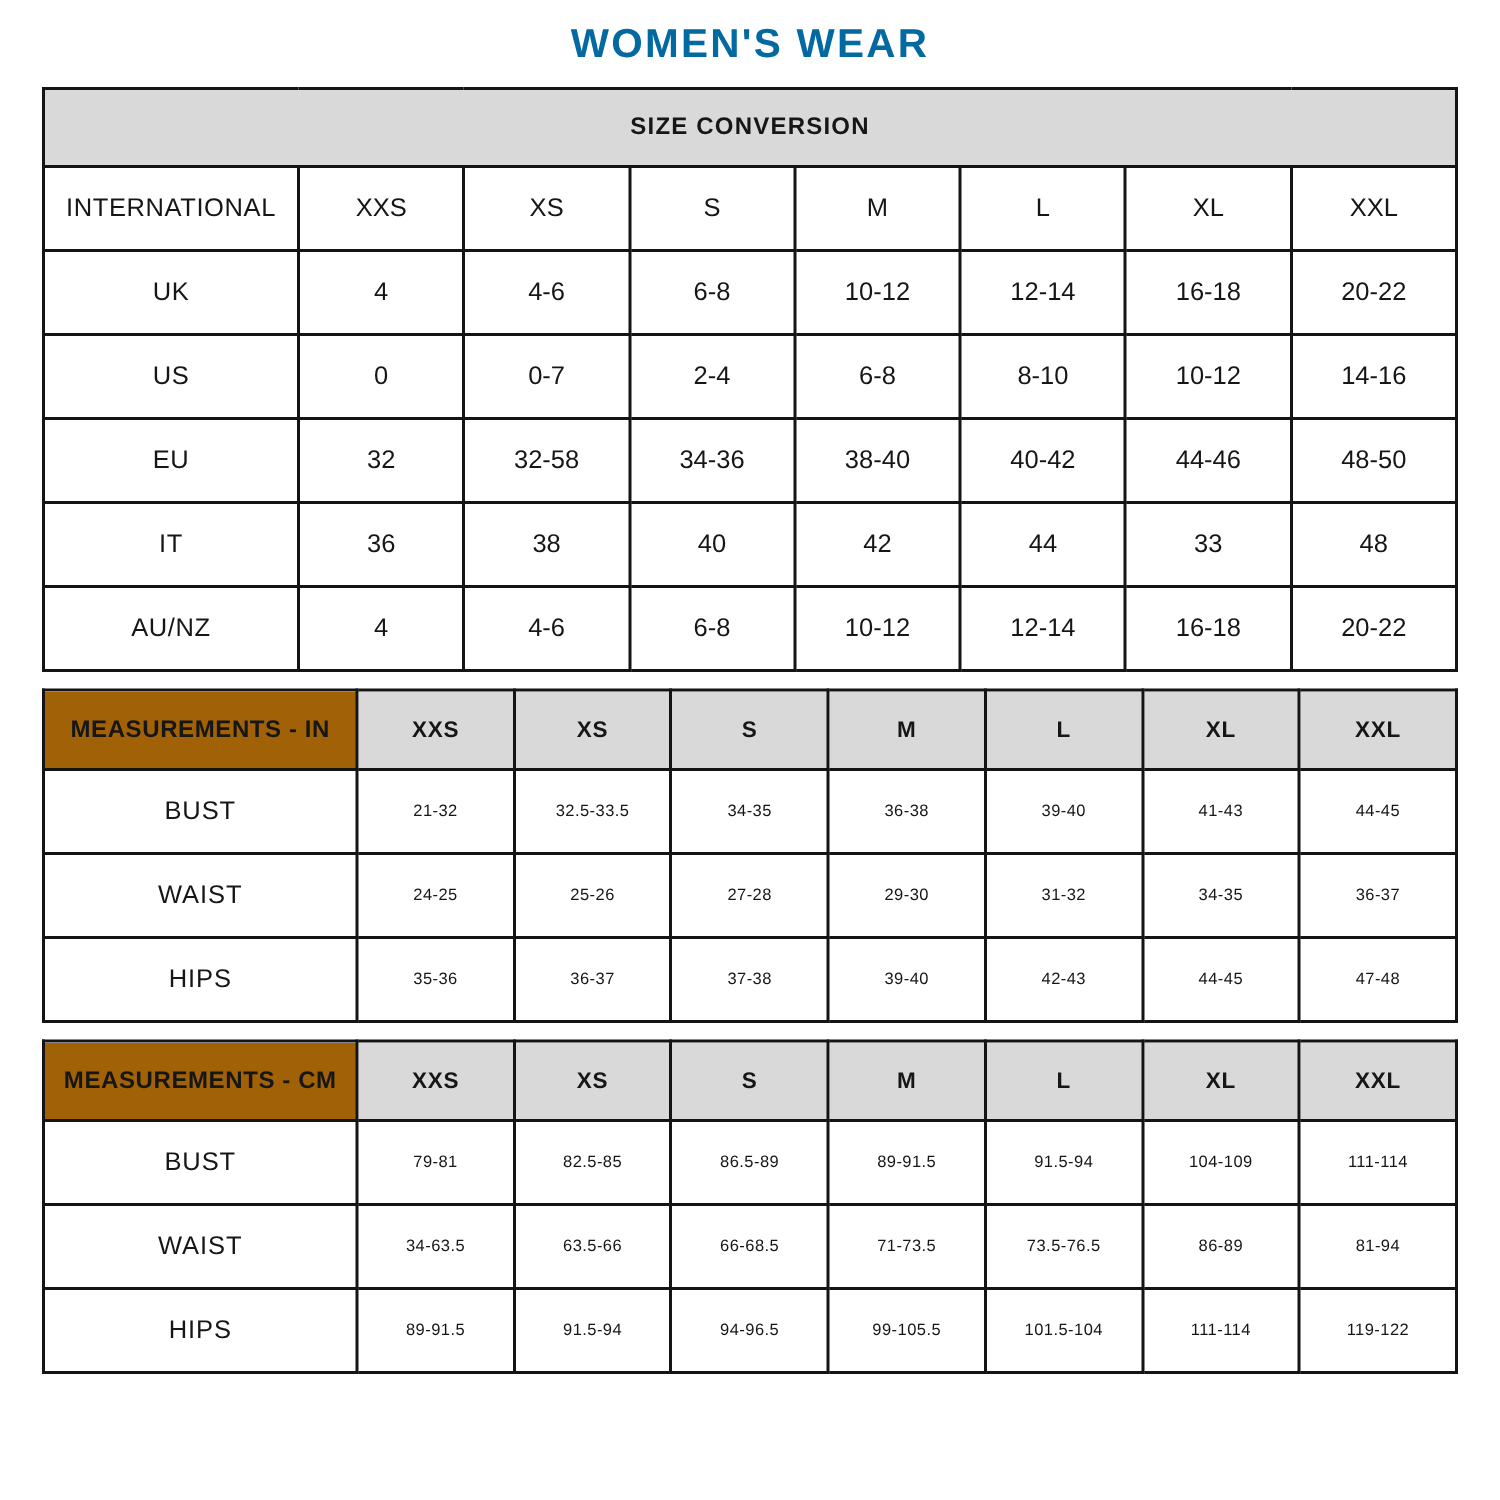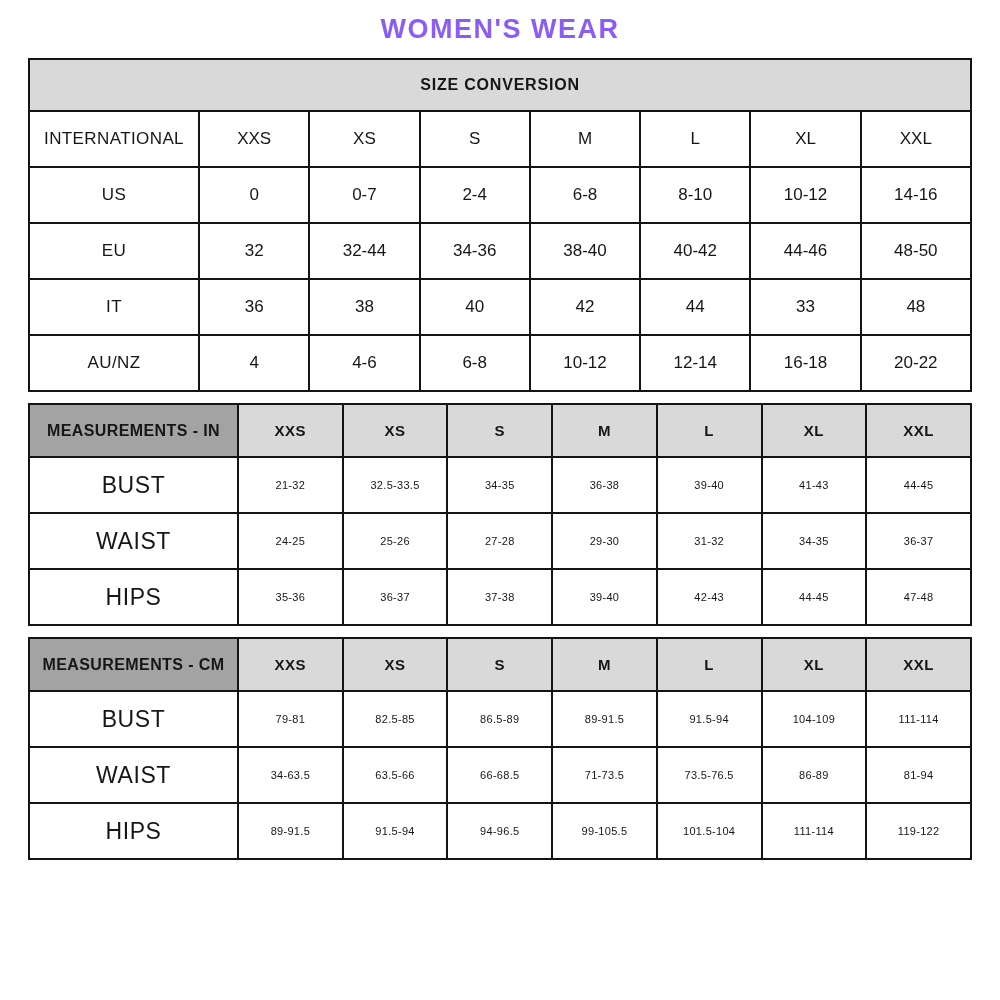--- a/index.html
+++ b/index.html
@@ -15,21 +15,21 @@
     width: 944px;
     margin: 0 auto;
     padding-top: 10px;
   }
   .page-title {
     text-align: center;
     font-size: 27px;
     font-weight: bold;
     letter-spacing: 1.5px;
     margin: 4px 0 13px 0;
-    color: #8b5cf6;
+    color: #0369a1;
   }
   table {
     border-collapse: collapse;
     table-layout: fixed;
     width: 944px;
   }
   td, th {
     border: 2px solid #141414;
     text-align: center;
     vertical-align: middle;
@@ -41,34 +41,34 @@
     background: #d9d9d9;
     height: 50px;
     font-size: 16px;
     font-weight: bold;
     letter-spacing: 0.8px;
   }
   .t1 td { height: 54px; font-size: 17px; margin-top: 48px; }
   .t1 .row-label { letter-spacing: 0.4px; }
   .t2 { margin-top: 11px; }
   .head-label {
-    background: #a3a3a3;
+    background: #a16207;
     height: 51px;
     font-size: 16px;
     font-weight: bold;
     letter-spacing: 0.4px;
   }
   .size-head {
     background: #d9d9d9;
     font-size: 15px;
     font-weight: bold;
     letter-spacing: 0.5px;
   }
   .t2 td.cell { height: 54px; font-size: 11px; letter-spacing: 0.3px; }
-  .t2 td.row-label { height: 54px; font-size: 23px; letter-spacing: 0.6px; }
+  .t2 td.row-label { height: 54px; font-size: 17px; letter-spacing: 0.6px; }
 </style>
 </head>
 <body>
 
 <div class="page">
 
   <div class="page-title">WOMEN'S WEAR</div>
 
   <table class="t1">
     <colgroup>
@@ -91,33 +91,43 @@
           <td class="row-label">INTERNATIONAL</td>
           <td class="cell">XXS</td>
           <td class="cell">XS</td>
           <td class="cell">S</td>
           <td class="cell">M</td>
           <td class="cell">L</td>
           <td class="cell">XL</td>
           <td class="cell">XXL</td>
         </tr>
         <tr>
+          <td class="row-label">UK</td>
+          <td class="cell">4</td>
+          <td class="cell">4-6</td>
+          <td class="cell">6-8</td>
+          <td class="cell">10-12</td>
+          <td class="cell">12-14</td>
+          <td class="cell">16-18</td>
+          <td class="cell">20-22</td>
+        </tr>
+        <tr>
           <td class="row-label">US</td>
           <td class="cell">0</td>
           <td class="cell">0-7</td>
           <td class="cell">2-4</td>
           <td class="cell">6-8</td>
           <td class="cell">8-10</td>
           <td class="cell">10-12</td>
           <td class="cell">14-16</td>
         </tr>
         <tr>
           <td class="row-label">EU</td>
           <td class="cell">32</td>
-          <td class="cell">32-44</td>
+          <td class="cell">32-58</td>
           <td class="cell">34-36</td>
           <td class="cell">38-40</td>
           <td class="cell">40-42</td>
           <td class="cell">44-46</td>
           <td class="cell">48-50</td>
         </tr>
         <tr>
           <td class="row-label">IT</td>
           <td class="cell">36</td>
           <td class="cell">38</td>

